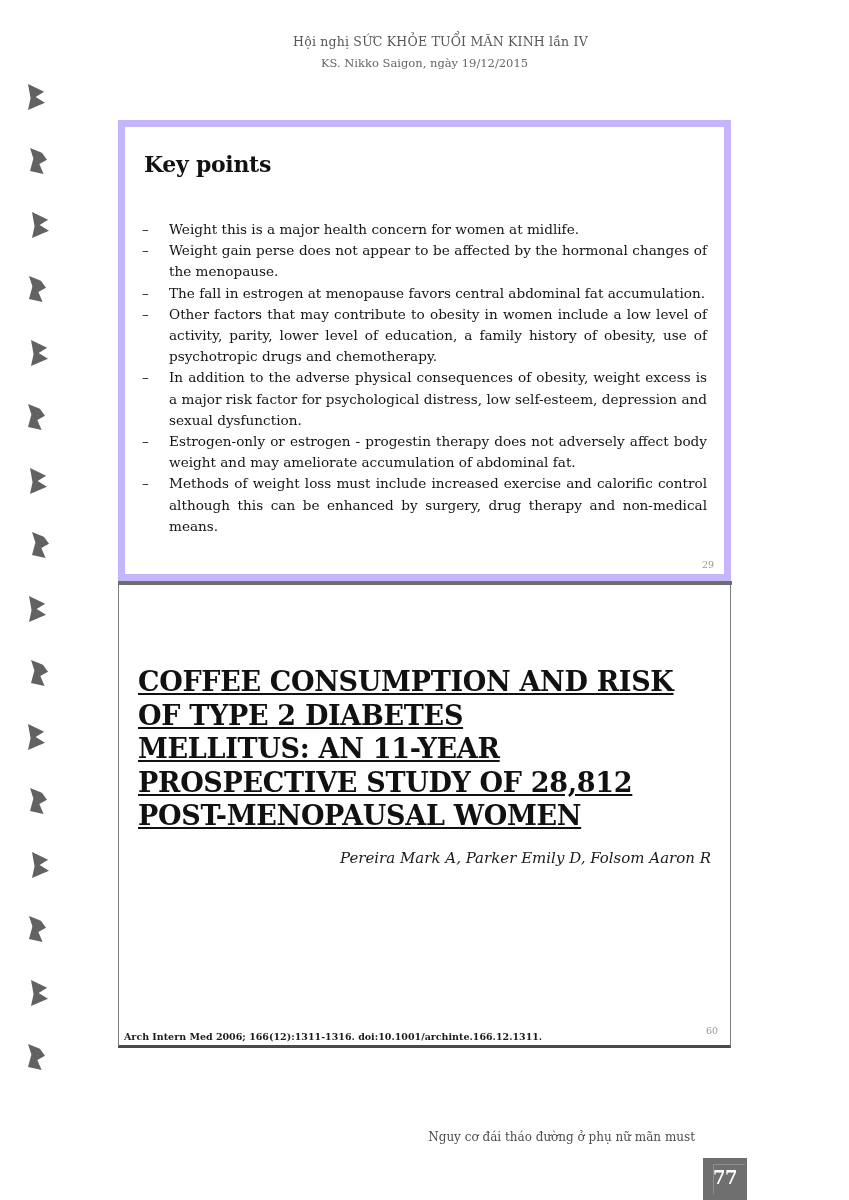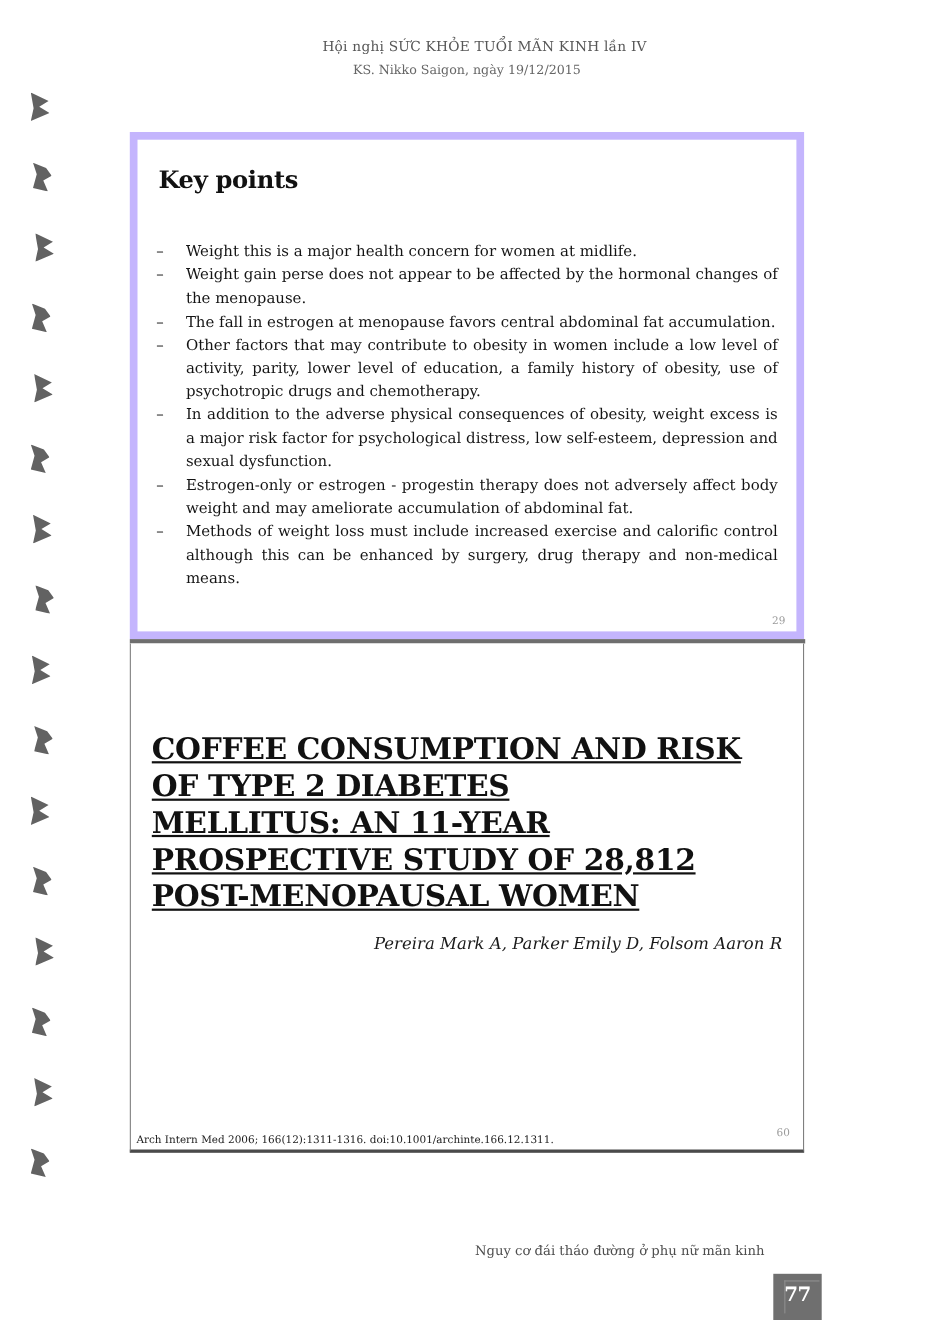--- a/index.html
+++ b/index.html
@@ -32,21 +32,21 @@
   
   .slide-divider { position:absolute; left:118px; top:581px; width:614px; height:4px; background:#6e6e6e; }
 
   
   .slide2 { position:absolute; left:118px; top:585px; width:613px; height:463px;
             border-left:1px solid #7f7f7f; border-right:1px solid #7f7f7f;
             border-bottom:3px solid #4a4a4a; background:#fff; }
   .s2-title { position:absolute; top:80px; left:19px; right:19px; text-align:left;
               font-size:27px; font-weight:bold; line-height:33.5px; letter-spacing:-0.3px; color:#111;text-decoration:underline; }
   .s2-authors { position:absolute; top:264px; right:19px; font-size:15px; font-style:italic; color:#1a1a1a; }
-  .s2-citation { position:absolute; left:5px; bottom:3px; font-size:9.5px; color:#1a1a1a; }
+  .s2-citation { position:absolute; left:5px; bottom:3px; font-size:9.5px; color:#1a1a1a;font-weight:bold; }
   .s2-num { right:12px; bottom:9px; }
 
   
   .doc-footer-label { position:absolute; top:1130px; right:154px; font-size:12px; color:#4d4d4d; }
   .page-box { position:absolute; left:703px; top:1119px; width:44px; height:42px;
               background:#6f6f6f;margin-top:39px; }
   .page-box-inner { position:absolute; left:10px; top:6px; right:2px; bottom:6px;
                     border-top:1px solid #8f8f8f; border-left:1px solid #8f8f8f; }
   .page-box-num { position:absolute; left:0; right:0; top:9px; text-align:center;
                   font-size:18px; font-weight:bold; color:#ffffff; letter-spacing:-0.5px; }
@@ -119,17 +119,17 @@
   <div class="s2-title">
     <div>COFFEE CONSUMPTION AND RISK OF TYPE 2 DIABETES</div>
     <div>MELLITUS: AN 11-YEAR PROSPECTIVE STUDY OF 28,812</div>
     <div>POST-MENOPAUSAL WOMEN</div>
   </div>
   <div class="s2-authors">Pereira Mark A, Parker Emily D, Folsom Aaron R</div>
   <div class="s2-citation">Arch Intern Med 2006; 166(12):1311-1316. doi:10.1001/archinte.166.12.1311.</div>
   <div class="slide-num s2-num">60</div>
 </div>
 
-<div class="doc-footer-label">Nguy cơ đái tháo đường ở phụ nữ mãn kinh</div>
+<div class="doc-footer-label">Nguy cơ đái tháo đường ở phụ nữ mãn must</div>
 <div class="page-box">
   <div class="page-box-inner"></div>
   <div class="page-box-num">77</div>
 </div>
 
 </body></html>

